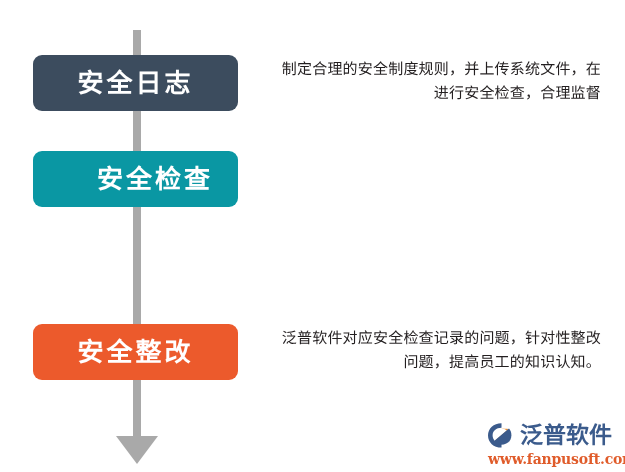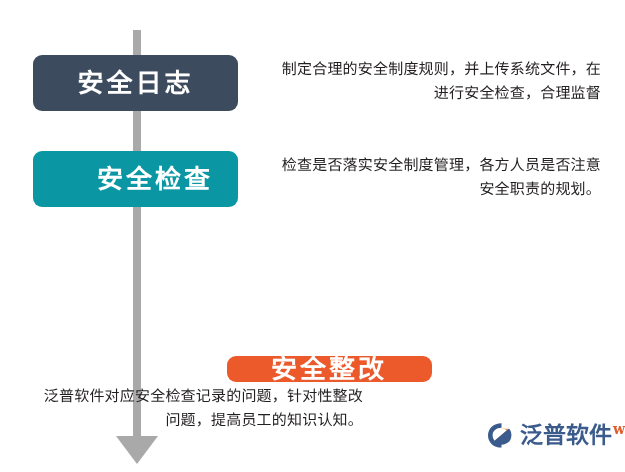--- a/index.html
+++ b/index.html
@@ -49,21 +49,21 @@
     position: absolute;
     left: 0;
     width: 625px;
     height: 56px;
     display: flex;
     align-items: center;
   }
   .row-1 { top: 55px; }
   .row-2 { top: 151px; }
   .row-3 { top: 246px; }
-  .row-4 { top: 356px; flex-direction: column; }
+  .row-4 { top: 324px; }
 
   
   .stage-box {
     position: relative;
     margin-left: 33px;
     width: 205px;
     height: 56px;
     border-radius: 9px;
     display: flex;
     align-items: center;
@@ -98,21 +98,21 @@
   }
 
   
   .brand {
     position: absolute;
     left: 487px;
     top: 420px;
     width: 138px;
     height: 48px;
     display: flex;
-    flex-direction: row;
+    flex-direction: column;
     align-items: flex-start;
     text-align: right;
   }
   .brand-top {
     display: flex;
     align-items: center;
     height: 30px;
   }
   .brand-mark {
     width: 30px;
@@ -152,21 +152,20 @@
     <div class="stage-box narrow-label" id="stage-1" style="background: rgb(60, 76, 94);">
       <span class="stage-label">安全日志</span>
     </div>
     <div class="desc">制定合理的安全制度规则，并上传系统文件，在进行安全检查，合理监督</div>
   </div>
 
   <div class="row row-2">
     <div class="stage-box narrow-label" id="stage-2" style="background: rgb(10, 151, 163); padding-left: 39px;">
       <span class="stage-label">安全检查</span>
     </div>
-    <div class="desc">检查是否落实安全制度管理，各方人员是否注意安全职责的规划。</div>
   </div>
 
 
   <div class="row row-4">
     <div class="stage-box narrow-label" id="stage-4" style="background: rgb(236, 90, 44);">
       <span class="stage-label">安全整改</span>
     </div>
     <div class="desc">泛普软件对应安全检查记录的问题，针对性整改问题，提高员工的知识认知。</div>
   </div>
 

